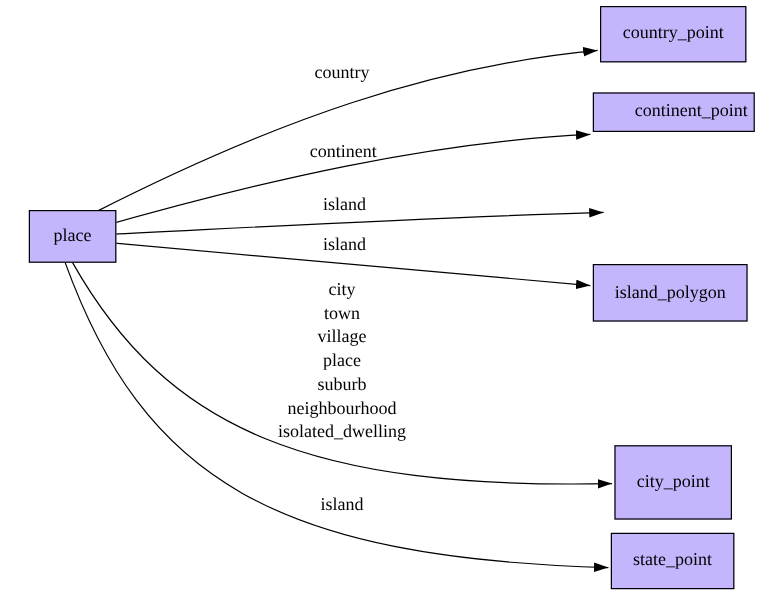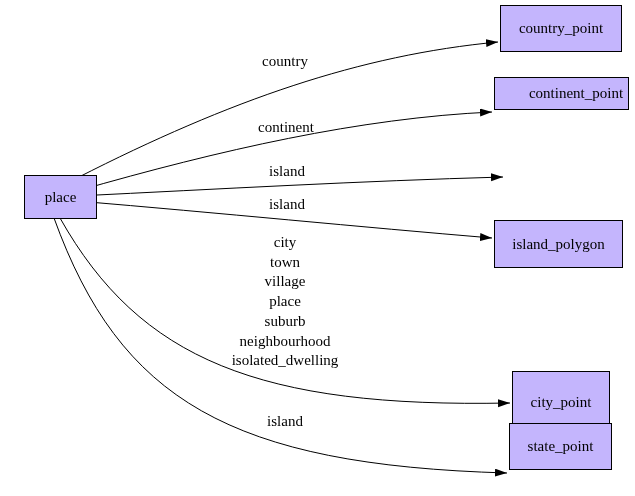--- a/index.html
+++ b/index.html
@@ -52,21 +52,21 @@
   }
   .edge-label-block span { display: block; }
 
   
   .node-place           { left: 4px;   top: 175px; width: 73px;  height: 44px; margin-left: 20px; }
   .node-country_point   { left: 500px; top: 5px;   width: 122px; height: 47px; }
   .node-continent_point { left: 494px; top: 77px;  width: 135px; height: 33px; padding-left: 29px; }
   .node-island_point    { left: 505px; top: 149px; width: 112px; height: 48px; }
   .node-island_polygon  { left: 494px; top: 220px; width: 129px; height: 48px; }
   .node-city_point      { left: 512px; top: 371px; width: 98px;  height: 62px; }
-  .node-state_point     { left: 509px; top: 423px; width: 103px; height: 47px; }
+  .node-state_point     { left: 509px; top: 444px; width: 103px; height: 47px; }
 
   
   .label-country   { left: 285px; top: 62px;  }
   .label-continent { left: 286px; top: 128px; }
   .label-island1   { left: 287px; top: 172px; }
   .label-island2   { left: 287px; top: 205px; }
   .label-city      { left: 285px; top: 233px; }
   .label-state     { left: 285px; top: 422px; }
 </style>
 </head>

